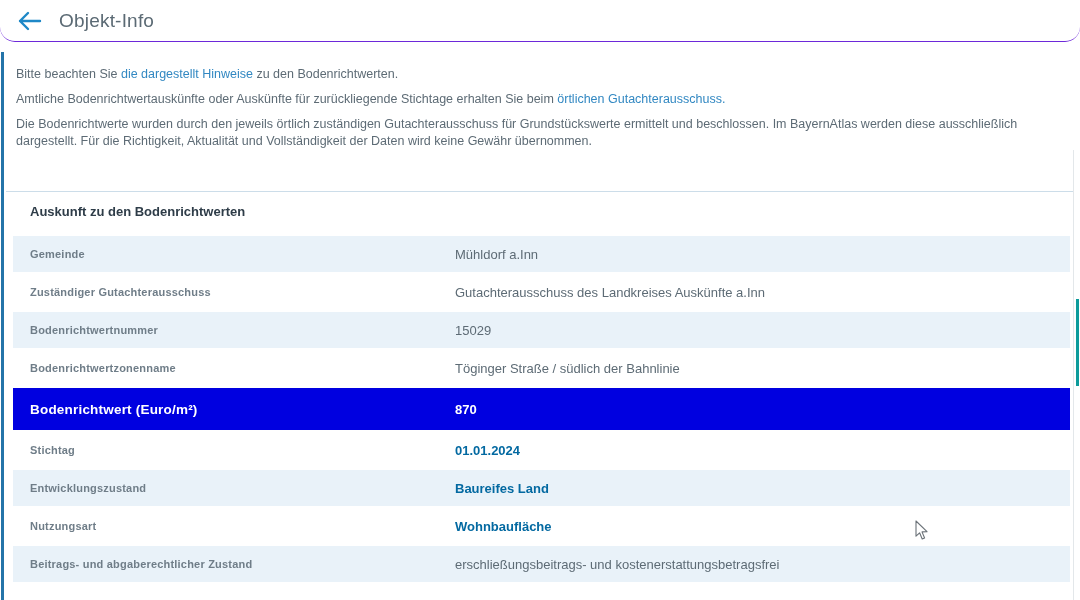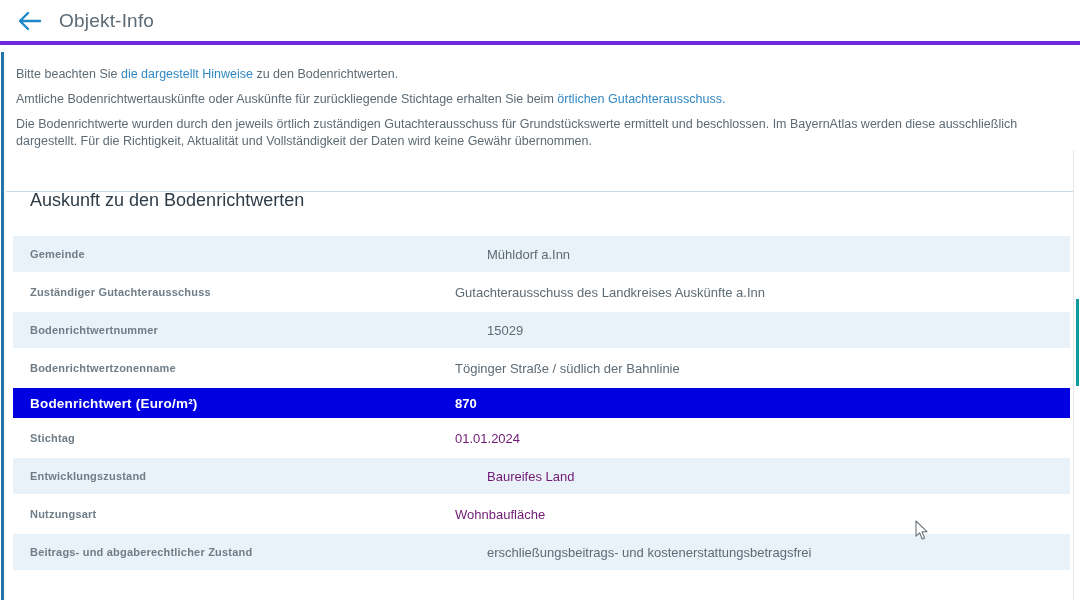--- a/index.html
+++ b/index.html
@@ -5,22 +5,22 @@
   html,body{margin:0;padding:0;}
   body{
     width:1080px;height:600px;overflow:hidden;position:relative;
     background:#ffffff;
     font-family:"Liberation Sans", sans-serif;
     -webkit-font-smoothing:antialiased;
   }
   
   .topbar{
     position:absolute;top:0;left:0;right:0;height:41px;
-    background:#ffffff;border-bottom:4px solid #6d28d9;
-    display:flex;align-items:center;
+    background:#ffffff;border-bottom:1px solid #6d28d9;
+    display:flex;align-items:center;border-radius:15px;
   }
   .back-btn{
     margin-left:17px;display:flex;align-items:center;cursor:pointer;
   }
   .page-title{
     margin:0 0 0 17px;font-size:19px;font-weight:400;color:#5b6a74;
     letter-spacing:0.2px;
   }
   
   .accent-line{
@@ -36,41 +36,41 @@
     font-weight:bold;color:#21417c;font-size:12.5px;margin-bottom:9px;
   }
   .info-section p{margin:0 0 8px 0;}
   .info-link{color:#3288c2;text-decoration:none;cursor:pointer;}
   .info-rule{
     position:absolute;left:6px;right:7px;top:191px;height:0;
     border-top:1px solid #ccdde9;
   }
   
   .section-heading{
-    position:absolute;left:30px;top:190px;
-    font-size:18px;font-weight:normal;color:#2e3c48;
+    position:absolute;left:30px;top:204px;
+    font-size:13px;font-weight:bold;color:#2e3c48;
   }
   .rows{
     position:absolute;left:13px;right:10px;top:236px;
   }
   .row{
     display:flex;align-items:center;height:36px;margin-bottom:2px;
     background:#ffffff;
   }
-  .row.shaded{background:#e9f2f9;gap:32px;}
-  .row.highlight{height:30px;}
+  .row.shaded{background:#e9f2f9;}
+  .row.highlight{height:42px;}
   .cell-label{
     width:416px;padding-left:17px;flex:none;
     font-size:11px;font-weight:bold;color:#6f7d88;letter-spacing:0.2px;
   }
   .cell-value{
     flex:1;padding-left:9px;font-size:13px;color:#5d6b75;
     white-space:nowrap;overflow:hidden;
   }
-  .row.boldval .cell-value{font-weight:normal;color:#701a75;}
+  .row.boldval .cell-value{font-weight:bold;color:#0369a1;}
   .row.highlight .cell-label{color:#ffffff;font-size:13.5px;}
   .row.highlight .cell-value{color:#ffffff;font-weight:bold;}
   
   .scroll-track{
     position:absolute;left:1073px;top:150px;bottom:0;width:1px;
     background:#e3e7ea;
   }
   .scroll-thumb{
     position:absolute;left:1076px;top:299px;width:3px;height:87px;
   }

